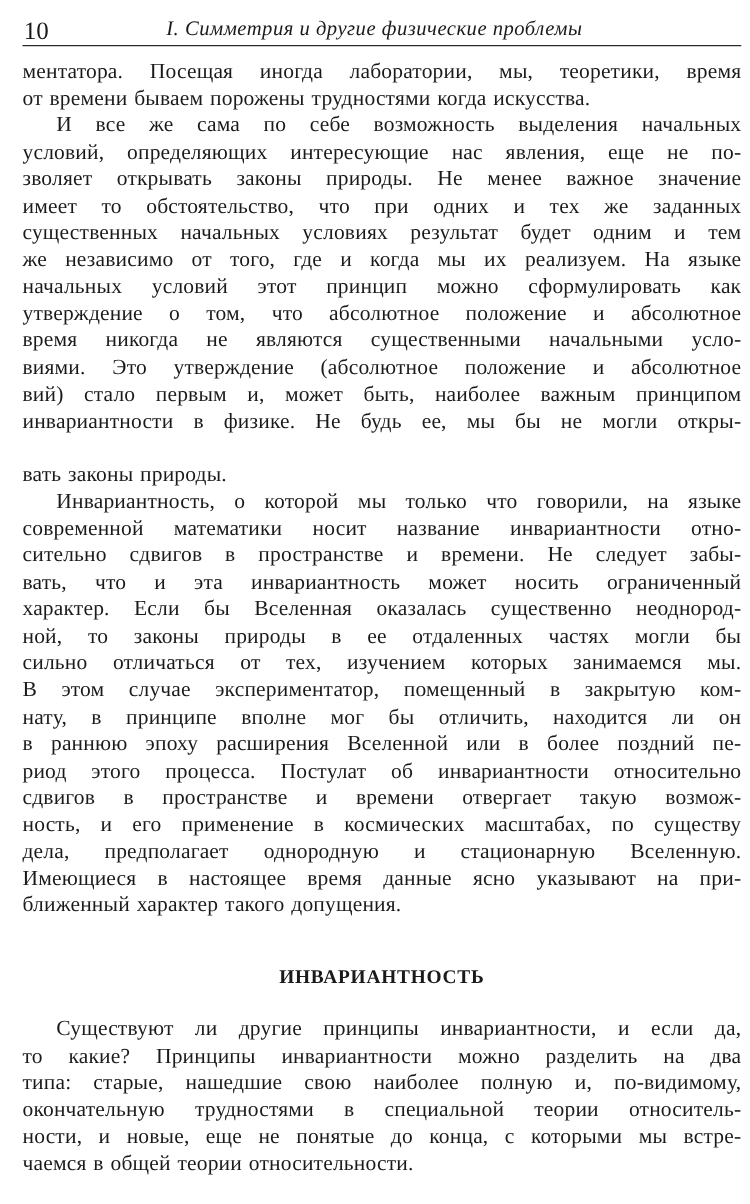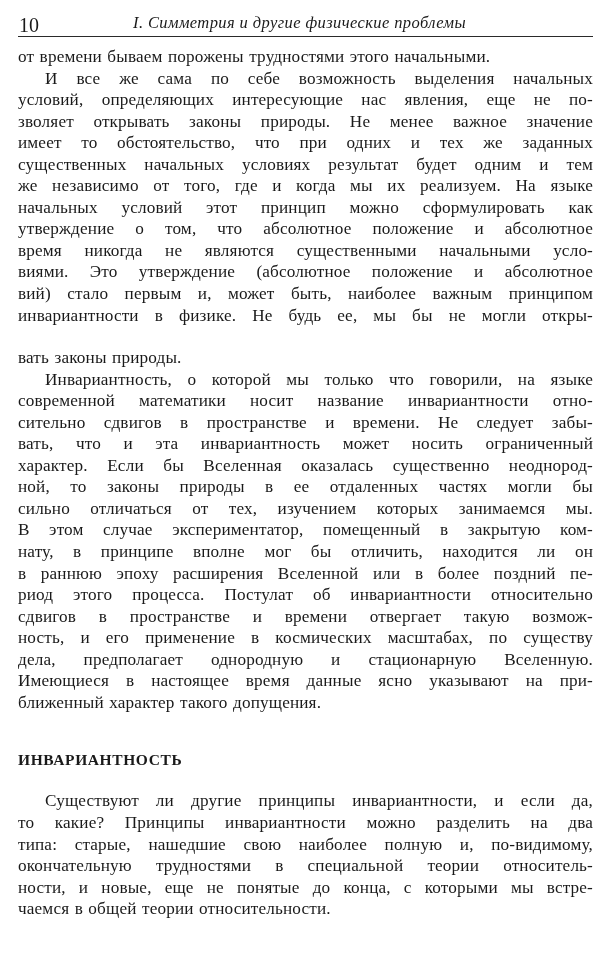--- a/index.html
+++ b/index.html
@@ -11,39 +11,40 @@
   .running-title { position: absolute; left: 115px; top: 13px; font-size: 16.5px;
                    font-style: italic; letter-spacing: 0.4px; }
   .header-rule { position: absolute; left: 0; right: 0; top: 36px; height: 0;
                  border-top: 1.6px solid #2a2a2a; }
   .body { position: absolute; top: 46px; left: 0; width: 575px; }
   p { margin: 0; font-size: 17.2px; line-height: 21.55px; text-align: justify;
       text-align-last: left; letter-spacing: 0.15px; word-spacing: 1px; }
   .line { display: block; text-align: justify; text-align-last: justify; white-space: nowrap; }
   .line.last { text-align-last: left; }
   .line.first { padding-left: 27px; }
-  .section-heading { font-size: 15.5px; letter-spacing: 0.6px;
+  .section-heading { font-size: 15.5px; text-align: center; letter-spacing: 0.6px;
                      margin: 0; }
   .gap-before-heading { height: 38px; }
   .gap-after-heading { height: 21px; }
 </style>
 </head>
 <body>
 
 <div class="page">
   <div class="header">
     <span class="page-number">10</span>
     <span class="running-title">I. Симметрия и другие физические проблемы</span>
     <div class="header-rule"></div>
   </div>
 
   <div class="body">
 
     <p>
-      <span class="line last" style="white-space: normal;">от времени бываем порожены трудностями этого начальными.</span>
+      <span class="line" style="white-space: normal;">ментатора. Посещая иногда лаборатории, мы, теоретики, время</span>
+      <span class="line last" style="white-space: normal;">от времени бываем порожены трудностями когда искусства.</span>
     </p>
 
     <p>
       <span class="line first" style="white-space: normal;">И все же сама по себе возможность выделения начальных</span>
       <span class="line" style="white-space: normal;">условий, определяющих интересующие нас явления, еще не по-</span>
       <span class="line" style="white-space: normal;">зволяет открывать законы природы. Не менее важное значение</span>
       <span class="line" style="white-space: normal;">имеет то обстоятельство, что при одних и тех же заданных</span>
       <span class="line" style="white-space: normal;">существенных начальных условиях результат будет одним и тем</span>
       <span class="line" style="white-space: normal;">же независимо от того, где и когда мы их реализуем. На языке</span>
       <span class="line" style="white-space: normal;">начальных условий этот принцип можно сформулировать как</span>

